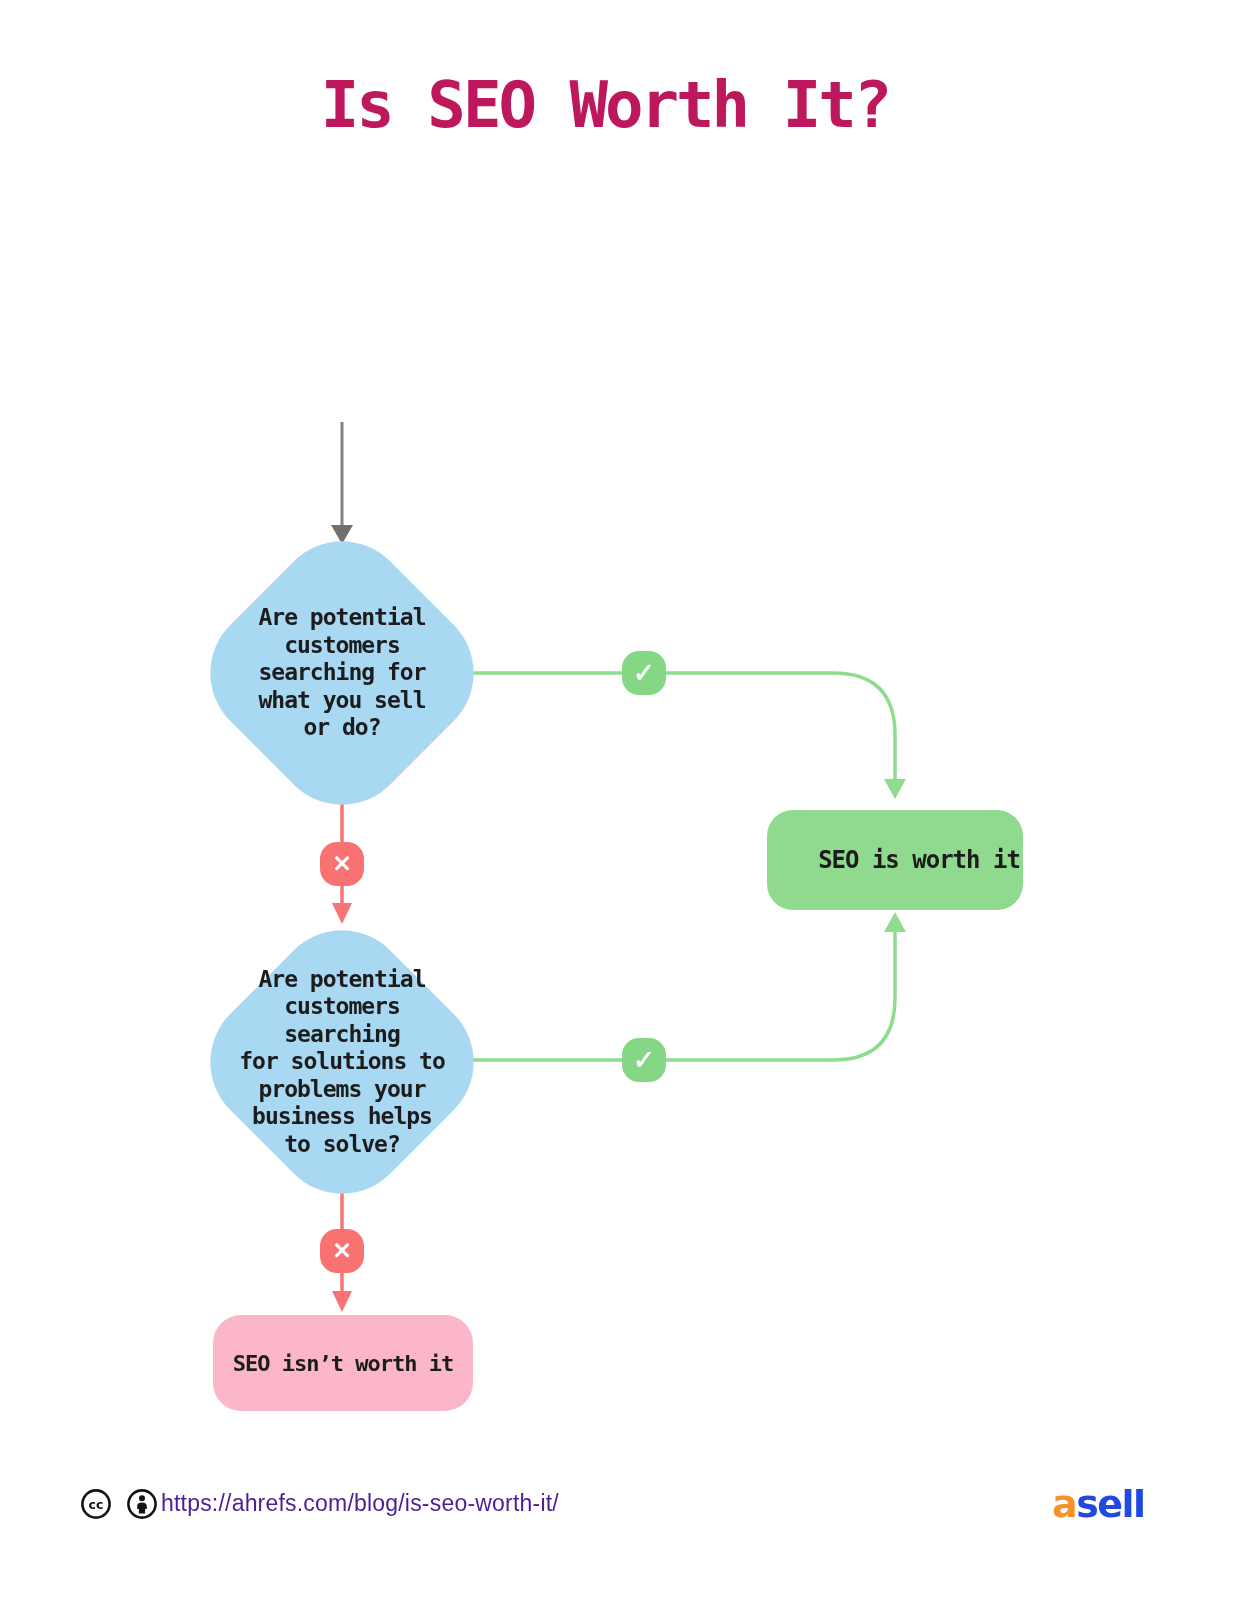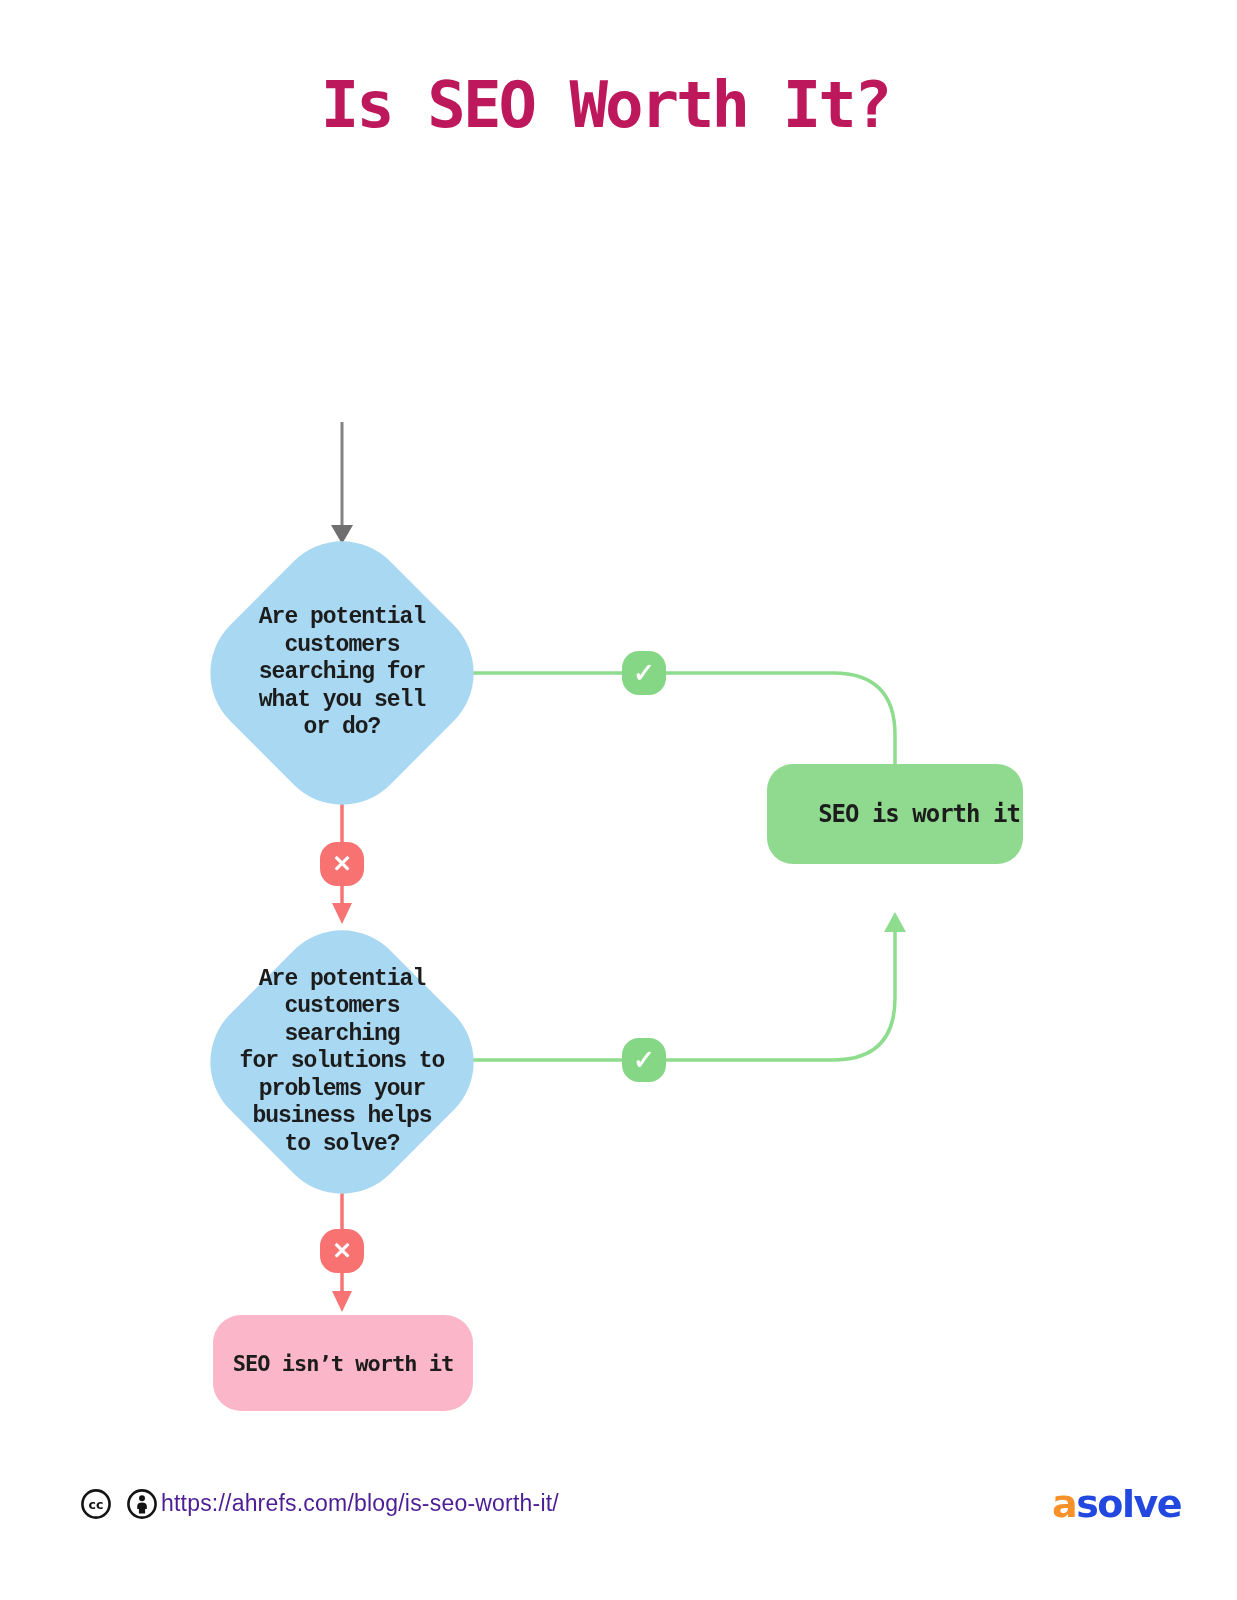--- a/index.html
+++ b/index.html
@@ -41,33 +41,32 @@
   .diamond-shape.q1 { left:229px; top:560px; }
   .diamond-shape.q2 { left:229px; top:949px; }
   .diamond-text {
     position:absolute;
     width:260px; height:226px;
     display:flex; align-items:center; justify-content:center;
     text-align:center;
     font-size:23px; line-height:27.5px; font-weight:bold;
     letter-spacing:-1px;
     white-space:pre-line;
-    font-family:Liberation Mono, monospace;
   }
   .diamond-text.q1 { left:212px; top:560px; }
   .diamond-text.q2 { left:212px; top:949px; }
 
   .result-box {
     position:absolute;
     display:flex; align-items:center; justify-content:center;
     font-weight:bold; letter-spacing:-1px;
     white-space:nowrap;
   }
   .yes-box {
-    left:767px; top:764px; width:256px; height:100px;
+    left:767px; top:810px; width:256px; height:100px;
     background:#90DA90; border-radius:26px; font-size:24px;padding-left:48px;
   }
   .no-box {
     left:213px; top:1315px; width:260px; height:96px;
     background:#FBB6C9; border-radius:28px; font-size:22px;
   }
 
   .badge {
     position:absolute;
     width:44px; height:44px;
@@ -184,16 +183,16 @@
         <circle cx="16" cy="16" r="13.6" fill="none" stroke="#141414" stroke-width="2.6"></circle>
         <text x="16" y="20.6" text-anchor="middle" font-size="12.5" font-weight="bold" font-family="DejaVu Sans, sans-serif" fill="#141414">cc</text>
       </svg>
       <svg width="32" height="32" viewBox="0 0 32 32">
         <circle cx="16" cy="16" r="13.6" fill="none" stroke="#141414" stroke-width="2.6"></circle>
         <circle cx="16" cy="10.2" r="3" fill="#141414"></circle>
         <path d="M11.2 21 v-3.2 c0-2.3 2.2-3.4 4.8-3.4 s4.8 1.1 4.8 3.4 V21 h-1.7 v4.6 h-6.2 V21 z" fill="#141414"></path>
       </svg>
     </div>
     <div class="footer-url">https://ahrefs.com/blog/is-seo-worth-it/</div>
-    <div class="brand-logo"><span class="brand-a">a</span><span class="brand-rest">solve</span></div>
+    <div class="brand-logo"><span class="brand-a">a</span><span class="brand-rest">sell</span></div>
   </div>
 
 </div>
 
 </body></html>

